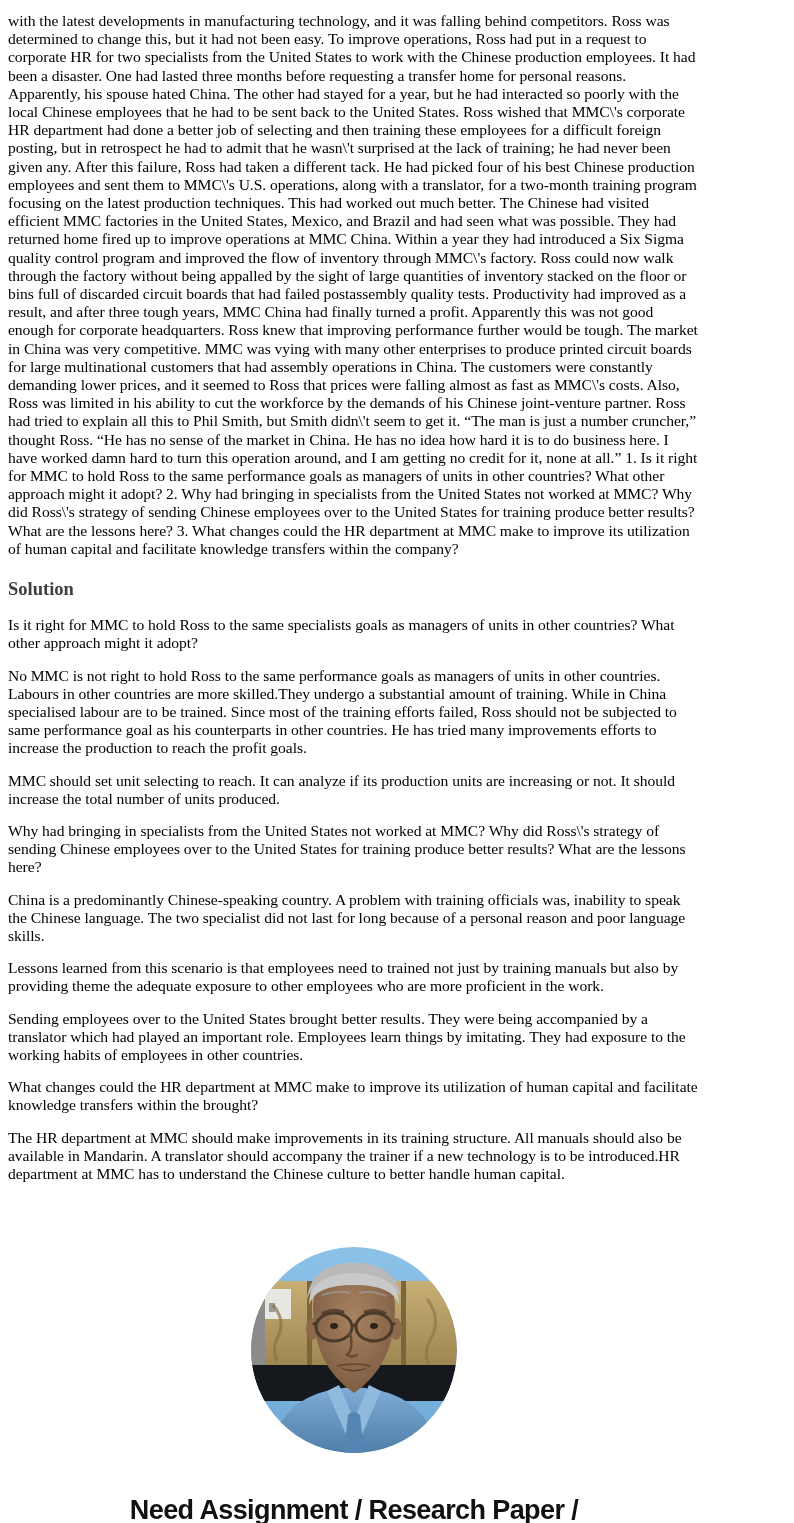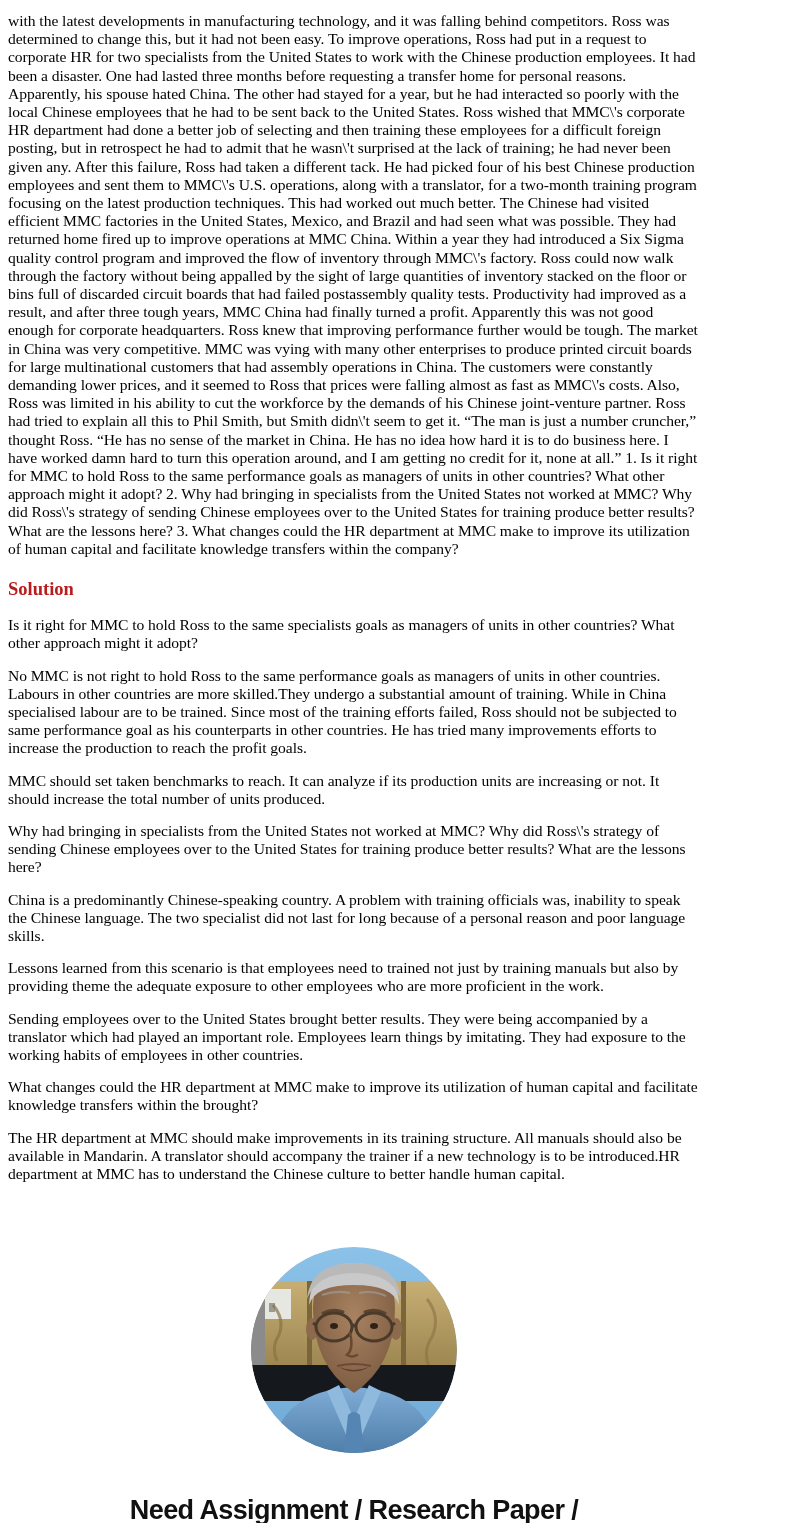--- a/index.html
+++ b/index.html
@@ -35,21 +35,21 @@
     margin: 0 0 14px 0;
     color: #000000;
     letter-spacing: -0.05px;
   }
   h3.section-heading {
     font-family: "Liberation Serif", "DejaVu Serif", serif;
     font-size: 18.5px;
     line-height: 21px;
     font-weight: bold;
     margin: 21px 0 16px 0;
-    color: #b91c1c;
+    color: #404040;
   }
   .avatar-wrap {
     display: block;
     text-align: center;
     margin-top: 64px;
     margin-bottom: 0;
     height: 210px;
   }
   .avatar {
     display: inline-block;
@@ -86,21 +86,21 @@
 
   <div>
     <p class="body-text clip-top">with the latest developments in manufacturing technology, and it was falling behind competitors. Ross was determined to change this, but it had not been easy. To improve operations, Ross had put in a request to corporate HR for two specialists from the United States to work with the Chinese production employees. It had been a disaster. One had lasted three months before requesting a transfer home for personal reasons. Apparently, his spouse hated China. The other had stayed for a year, but he had interacted so poorly with the local Chinese employees that he had to be sent back to the United States. Ross wished that MMC\'s corporate HR department had done a better job of selecting and then training these employees for a difficult foreign posting, but in retrospect he had to admit that he wasn\'t surprised at the lack of training; he had never been given any. After this failure, Ross had taken a different tack. He had picked four of his best Chinese production employees and sent them to MMC\'s U.S. operations, along with a translator, for a two-month training program focusing on the latest production techniques. This had worked out much better. The Chinese had visited efficient MMC factories in the United States, Mexico, and Brazil and had seen what was possible. They had returned home fired up to improve operations at MMC China. Within a year they had introduced a Six Sigma quality control program and improved the flow of inventory through MMC\'s factory. Ross could now walk through the factory without being appalled by the sight of large quantities of inventory stacked on the floor or bins full of discarded circuit boards that had failed postassembly quality tests. Productivity had improved as a result, and after three tough years, MMC China had finally turned a profit. Apparently this was not good enough for corporate headquarters. Ross knew that improving performance further would be tough. The market in China was very competitive. MMC was vying with many other enterprises to produce printed circuit boards for large multinational customers that had assembly operations in China. The customers were constantly demanding lower prices, and it seemed to Ross that prices were falling almost as fast as MMC\'s costs. Also, Ross was limited in his ability to cut the workforce by the demands of his Chinese joint-venture partner. Ross had tried to explain all this to Phil Smith, but Smith didn\'t seem to get it. “The man is just a number cruncher,” thought Ross. “He has no sense of the market in China. He has no idea how hard it is to do business here. I have worked damn hard to turn this operation around, and I am getting no credit for it, none at all.” 1. Is it right for MMC to hold Ross to the same performance goals as managers of units in other countries? What other approach might it adopt? 2. Why had bringing in specialists from the United States not worked at MMC? Why did Ross\'s strategy of sending Chinese employees over to the United States for training produce better results? What are the lessons here? 3. What changes could the HR department at MMC make to improve its utilization of human capital and facilitate knowledge transfers within the company?</p>
   </div>
 
   <h3 class="section-heading">Solution</h3>
 
   <div>
     <p class="body-text">Is it right for MMC to hold Ross to the same specialists goals as managers of units in other countries? What other approach might it adopt?</p>
     <p class="body-text">No MMC is not right to hold Ross to the same performance goals as managers of units in other countries. Labours in other countries are more skilled.They undergo a substantial amount of training. While in China specialised labour are to be trained. Since most of the training efforts failed, Ross should not be subjected to same performance goal as his counterparts in other countries. He has tried many improvements efforts to increase the production to reach the profit goals.</p>
-    <p class="body-text">MMC should set taken benchmarks to reach. It can analyze if its production units are increasing or not. It should increase the total number of units produced.</p>
+    <p class="body-text">MMC should set unit selecting to reach. It can analyze if its production units are increasing or not. It should increase the total number of units produced.</p>
     <p class="body-text">Why had bringing in specialists from the United States not worked at MMC? Why did Ross\'s strategy of sending Chinese employees over to the United States for training produce better results? What are the lessons here?</p>
     <p class="body-text">China is a predominantly Chinese-speaking country. A problem with training officials was, inability to speak the Chinese language. The two specialist did not last for long because of a personal reason and poor language skills.</p>
     <p class="body-text">Lessons learned from this scenario is that employees need to trained not just by training manuals but also by providing theme the adequate exposure to other employees who are more proficient in the work.</p>
     <p class="body-text">Sending employees over to the United States brought better results. They were being accompanied by a translator which had played an important role. Employees learn things by imitating. They had exposure to the working habits of employees in other countries.</p>
     <p class="body-text">What changes could the HR department at MMC make to improve its utilization of human capital and facilitate knowledge transfers within the brought?</p>
     <p class="body-text">The HR department at MMC should make improvements in its training structure. All manuals should also be available in Mandarin. A translator should accompany the trainer if a new technology is to be introduced.HR department at MMC has to understand the Chinese culture to better handle human capital.</p>
   </div>
 
   <div class="avatar-wrap">
     <div class="avatar">

